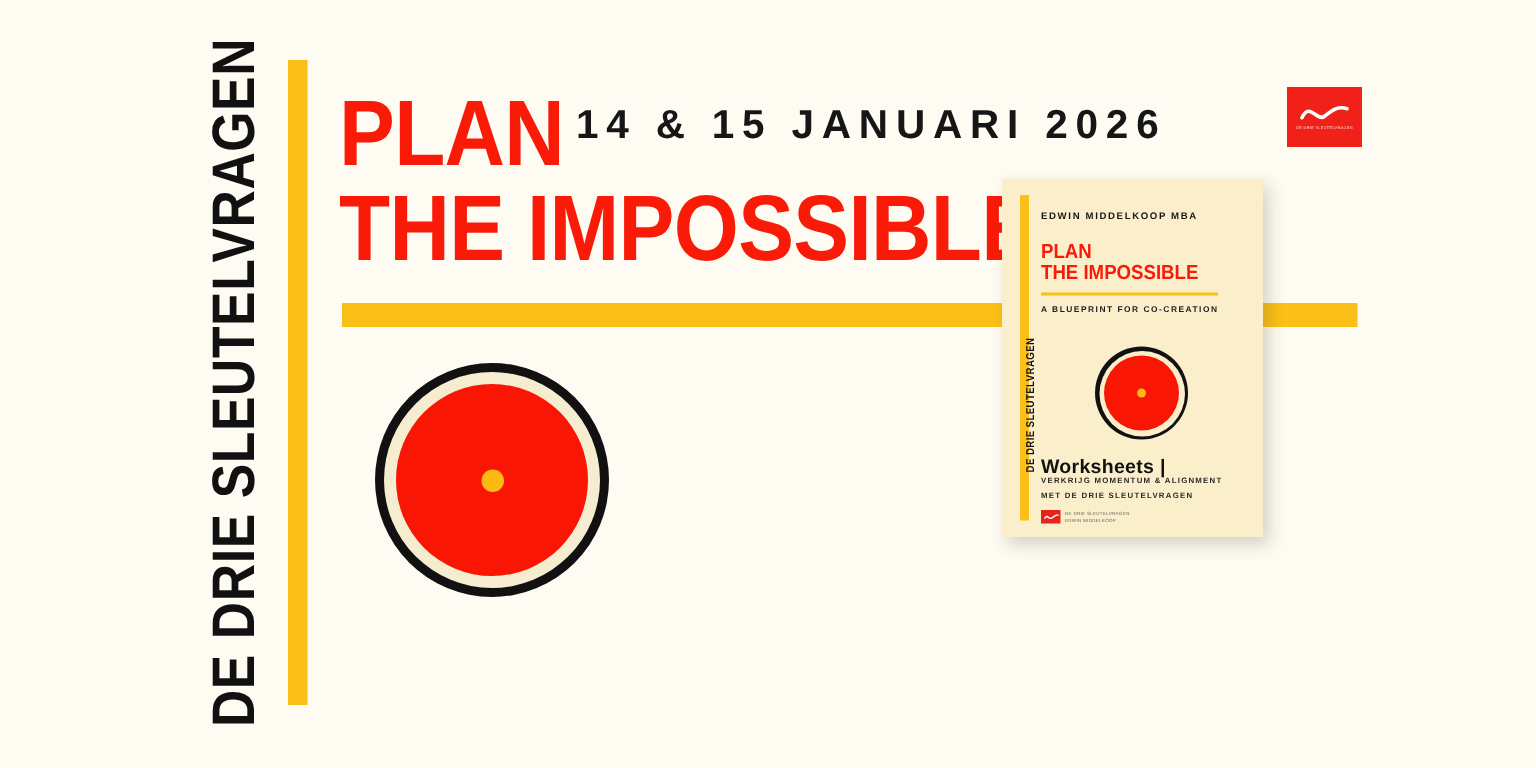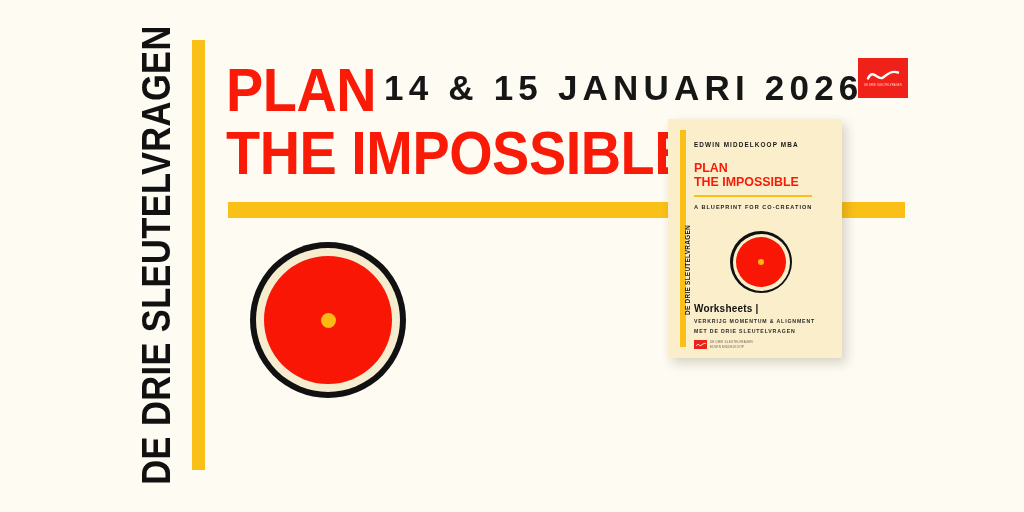--- a/index.html
+++ b/index.html
@@ -78,21 +78,21 @@
     margin-top: 2px;
   }
 
   
   .date-line {
     position: absolute;
     left: 384px;
     top: 68px;
     font-family: "Liberation Sans", sans-serif;
     font-weight: 700;
-    font-size: 35px;
+    font-size: 27px;
     letter-spacing: 5.2px;
     color: #161616;
     white-space: nowrap;
   }
 
   
   .hbar {
     position: absolute;
     left: 228px;
     top: 202px;
@@ -257,21 +257,21 @@
     height: 6px;
     border-radius: 50%;
     background: #fcb813;
   }
   .book-worksheets {
     position: absolute;
     left: 26px;
     top: 184px;
     font-family: "Liberation Sans", sans-serif;
     font-weight: 700;
-    font-size: 10px;
+    font-size: 13px;
     letter-spacing: 0.2px;
     color: #111111;
     white-space: nowrap;
   }
   .book-desc {
     position: absolute;
     left: 26px;
     top: 198px;
     font-family: "Liberation Sans", sans-serif;
     font-weight: 700;

